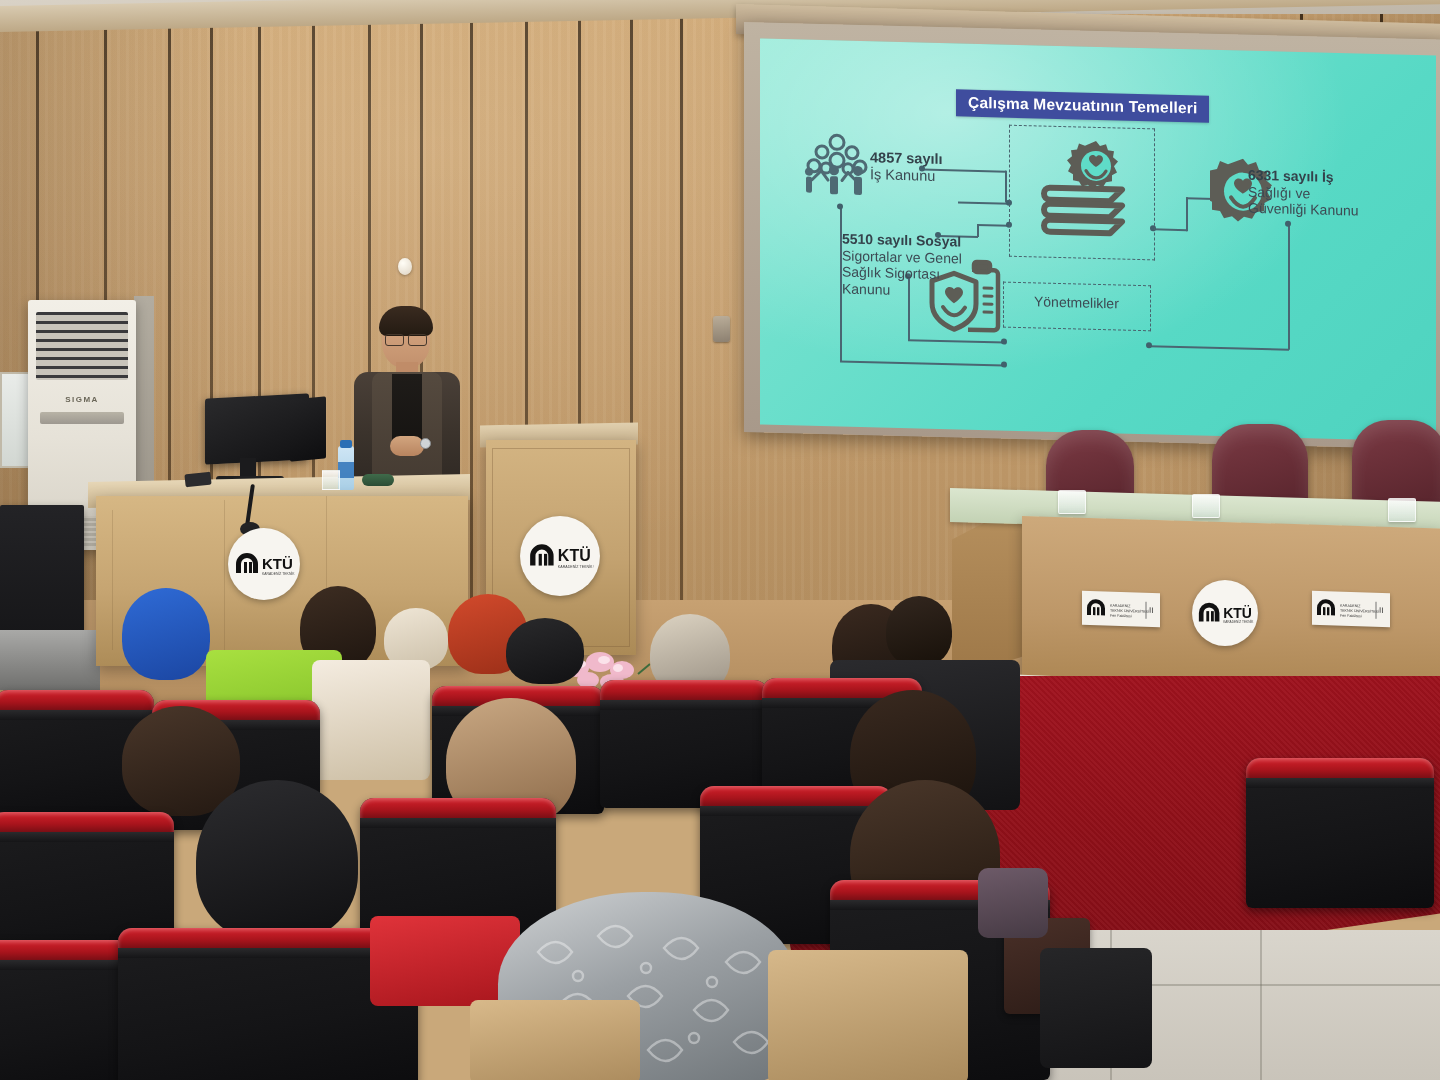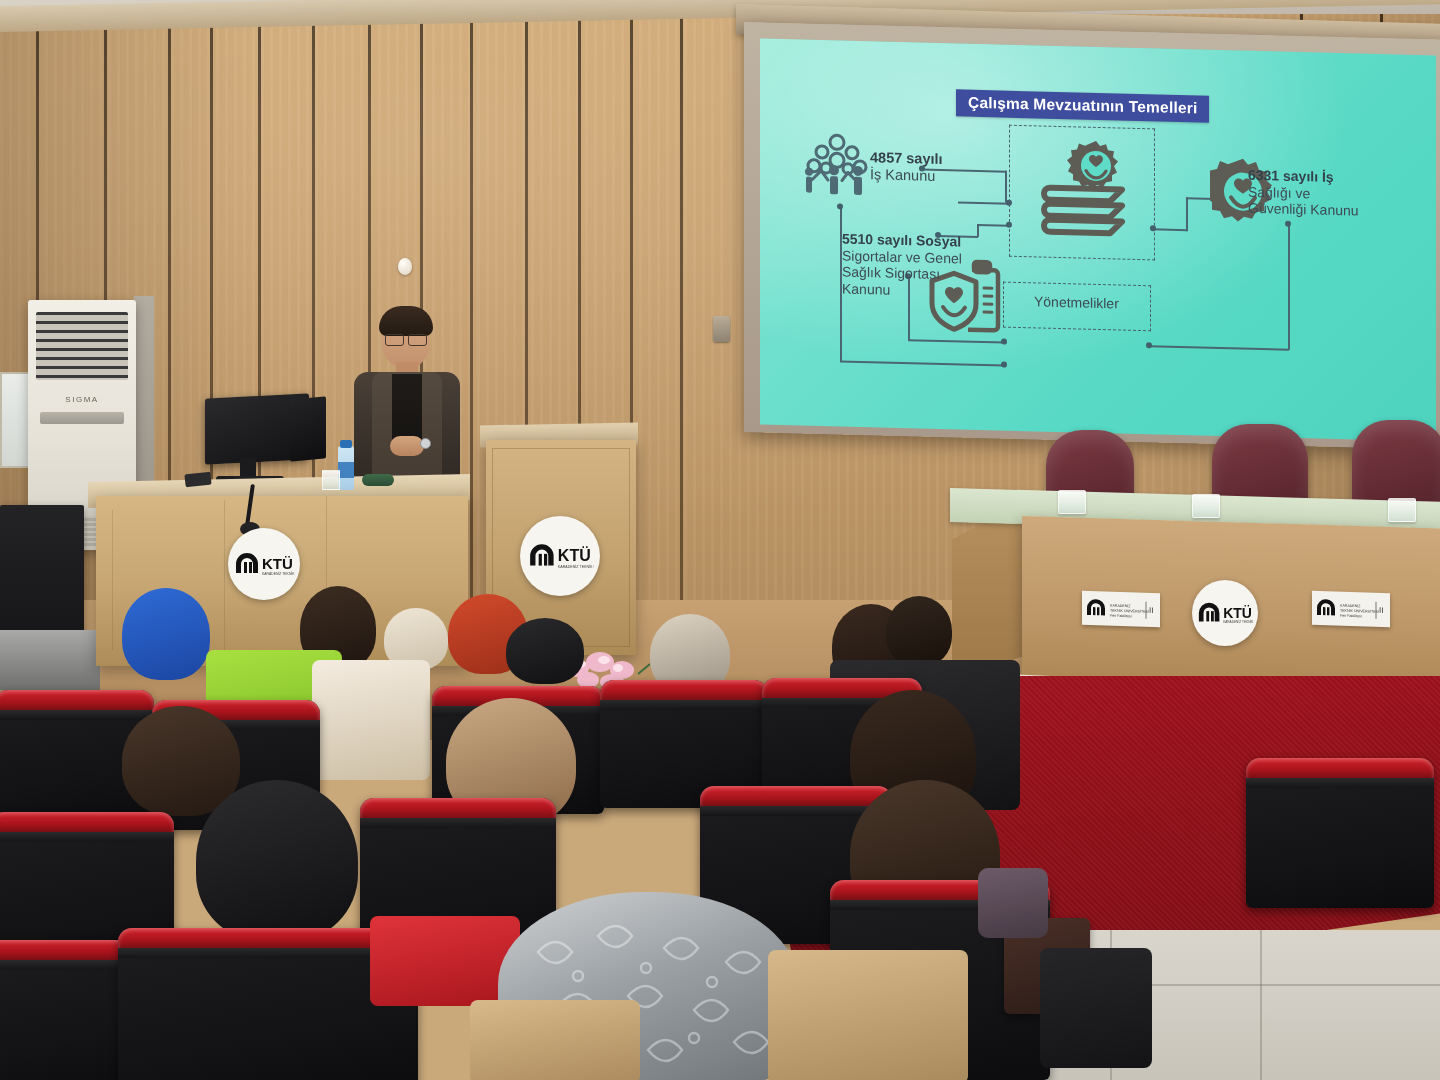--- a/index.html
+++ b/index.html
@@ -149,21 +149,21 @@
     background:#1a1a1c;border-radius:2px;transform:rotate(8deg);}
   .mic-head{position:absolute;left:240px;top:522px;width:20px;height:14px;border-radius:50%;background:#232325;}
 
   
   .ac{position:absolute;left:28px;top:300px;width:108px;height:250px;
     background:linear-gradient(180deg,#f2efe7 0%,#e6e2d8 55%,#d6d1c5 100%);
     box-shadow:0 4px 12px rgba(0,0,0,.3);border-radius:3px;}
   .ac .vents{position:absolute;left:8px;top:12px;width:92px;height:68px;
     background:repeating-linear-gradient(180deg,#3a3a3c 0 3px,#c8c4ba 3px 9px);border-radius:2px;}
   .ac .brand{position:absolute;left:0;right:0;top:95px;text-align:center;
-    font-size:8px;letter-spacing:1.5px;color:#6a6658;font-weight:normal;}
+    font-size:8px;letter-spacing:1.5px;color:#6a6658;font-weight:bold;}
   .ac .strip{position:absolute;left:12px;top:112px;width:84px;height:12px;
     background:linear-gradient(180deg,#b8b3a6,#9d9890);border-radius:2px;}
   .ac .base{position:absolute;left:6px;bottom:4px;width:96px;height:30px;
     background:repeating-linear-gradient(180deg,#d5d0c4 0 2px,#bdb8ac 2px 5px);}
   .ac-side{position:absolute;left:134px;top:296px;width:20px;height:258px;
     background:linear-gradient(180deg,#b2aca0,#979186);}
   .window-left{position:absolute;left:0;top:372px;width:34px;height:92px;
     background:linear-gradient(180deg,#e9ece9,#d2d7d2);border:2px solid #c0b9a8;}
   .case-black{position:absolute;left:0;top:505px;width:84px;height:170px;
     background:linear-gradient(180deg,#232326,#131315);border-radius:2px;

